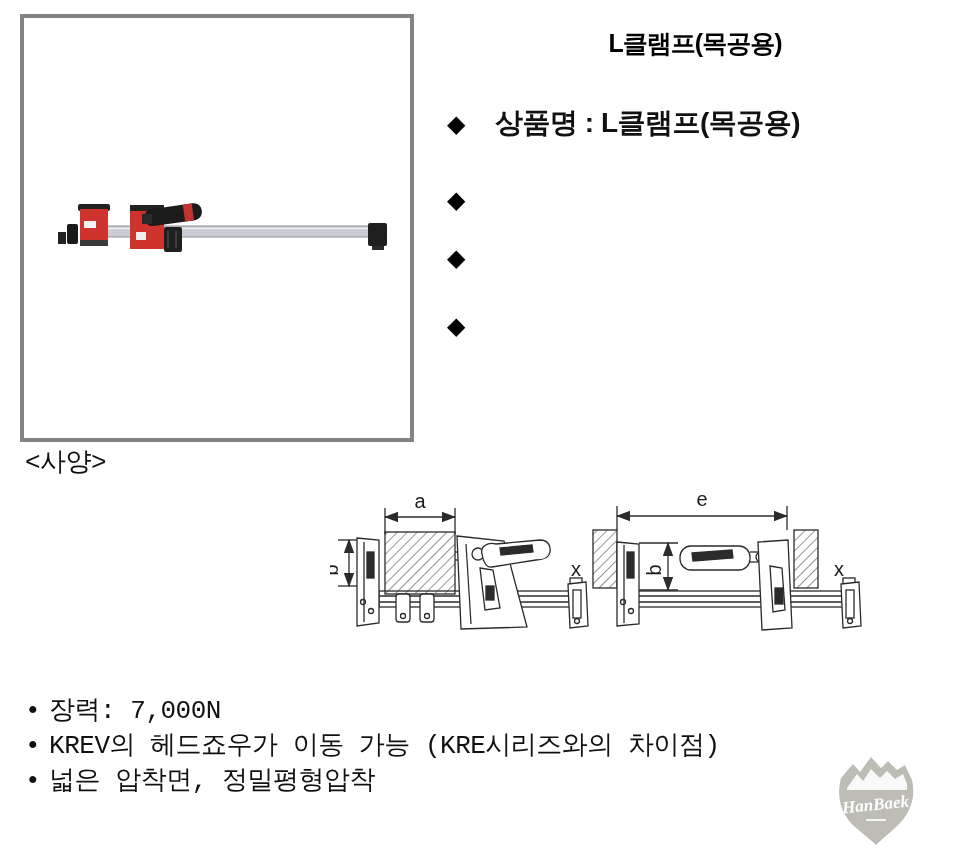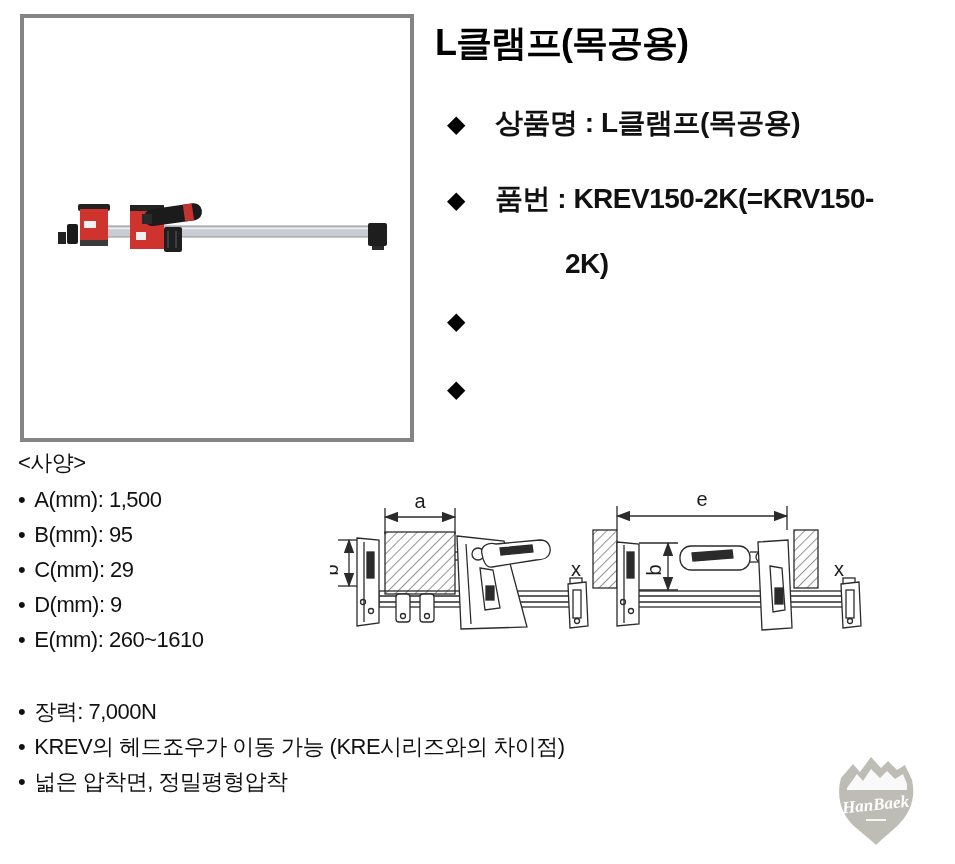--- a/index.html
+++ b/index.html
@@ -18,42 +18,42 @@
     width: 394px; height: 428px;
     border: 4px solid #848484;
     background: #ffffff;
   }
   .photo-box svg { width: 100%; height: 100%; display: block; }
 
   
   .info { position: absolute; left: 435px; top: 0; width: 520px; }
   .title {
     margin-top: 22px;
-    text-align: left;
-    font-size: 36px; font-weight: 700;
+    text-align: center;
+    font-size: 25px; font-weight: 700;
     letter-spacing: -1px;
     line-height: 42px;
     color: #000;
   }
   .detail-row { display: flex; font-size: 28px; }
   .detail-row:nth-of-type(2) { margin-top: 42px; }
   .detail-row:nth-of-type(3) { margin-top: 40px; }
   .detail-row:nth-of-type(4) { margin-top: 22px; }
   .detail-row:nth-of-type(5) { margin-top: 32px; }
   .marker-diamond {
     width: 60px; padding-left: 12px;
     font-size: 24px; line-height: 36px; color: #000;
     flex: none;
   }
   .detail-text { flex: 1; line-height: 34px; letter-spacing: -0.5px; font-weight: bold; }
   .detail-line2 { display: block; padding-left: 70px; margin-top: 31px; }
   .detail-line2:empty { display: none; }
 
   
-  .specs, .features { position: absolute; left: 18px; font-size: 22px; letter-spacing: -0.5px; }
+  .specs, .features { position: absolute; left: 25px; font-size: 26px; letter-spacing: -0.5px; font-family: Liberation Mono, monospace; }
   .specs { top: 444px; }
   .features { top: 694px; }
   .section-heading { line-height: 38px; }
   .plain-list { list-style: none; }
   .plain-list li { line-height: 35px; white-space: nowrap; }
   .bullet { margin-right: 9px; }
 
   
   .diagram { position: absolute; left: 330px; top: 490px; width: 622px; height: 170px; }
   .diagram svg { width: 100%; height: 100%; display: block; }
@@ -102,39 +102,31 @@
 
 <div class="info">
   <div class="title">L클램프(목공용)</div>
 
   <div class="detail-row">
     <span class="marker-diamond">◆</span>
     <span class="detail-text"><span>상품명 : L클램프(목공용)</span></span>
   </div>
   <div class="detail-row">
     <span class="marker-diamond">◆</span>
-    <span class="detail-text"><span>품번 : KREV150-2K(=KRV150-</span><span class="detail-line2">2K)</span></span>
   </div>
   <div class="detail-row">
     <span class="marker-diamond">◆</span>
   </div>
   <div class="detail-row">
     <span class="marker-diamond">◆</span>
   </div>
 </div>
 
 <div class="specs">
   <div class="section-heading">&lt;사양&gt;</div>
-  <ul class="plain-list">
-    <li><span class="bullet">•</span><span>A(mm): 1,500</span></li>
-    <li><span class="bullet">•</span><span>B(mm): 95</span></li>
-    <li><span class="bullet">•</span><span>C(mm): 29</span></li>
-    <li><span class="bullet">•</span><span>D(mm): 9</span></li>
-    <li><span class="bullet">•</span><span>E(mm): 260~1610</span></li>
-  </ul>
 </div>
 
 <div class="diagram">
   <svg viewBox="0 0 622 170">
     <defs>
       <pattern id="hh" width="7" height="7" patternUnits="userSpaceOnUse" patternTransform="rotate(45)">
         <line x1="0" y1="0" x2="0" y2="7" stroke="#2b2b2b" stroke-width="1"></line>
       </pattern>
       <marker id="arr" markerWidth="11" markerHeight="8" refX="10" refY="4" orient="auto-start-reverse">
         <path d="M0,0 L11,4 L0,8 Z" fill="#2b2b2b"></path>

